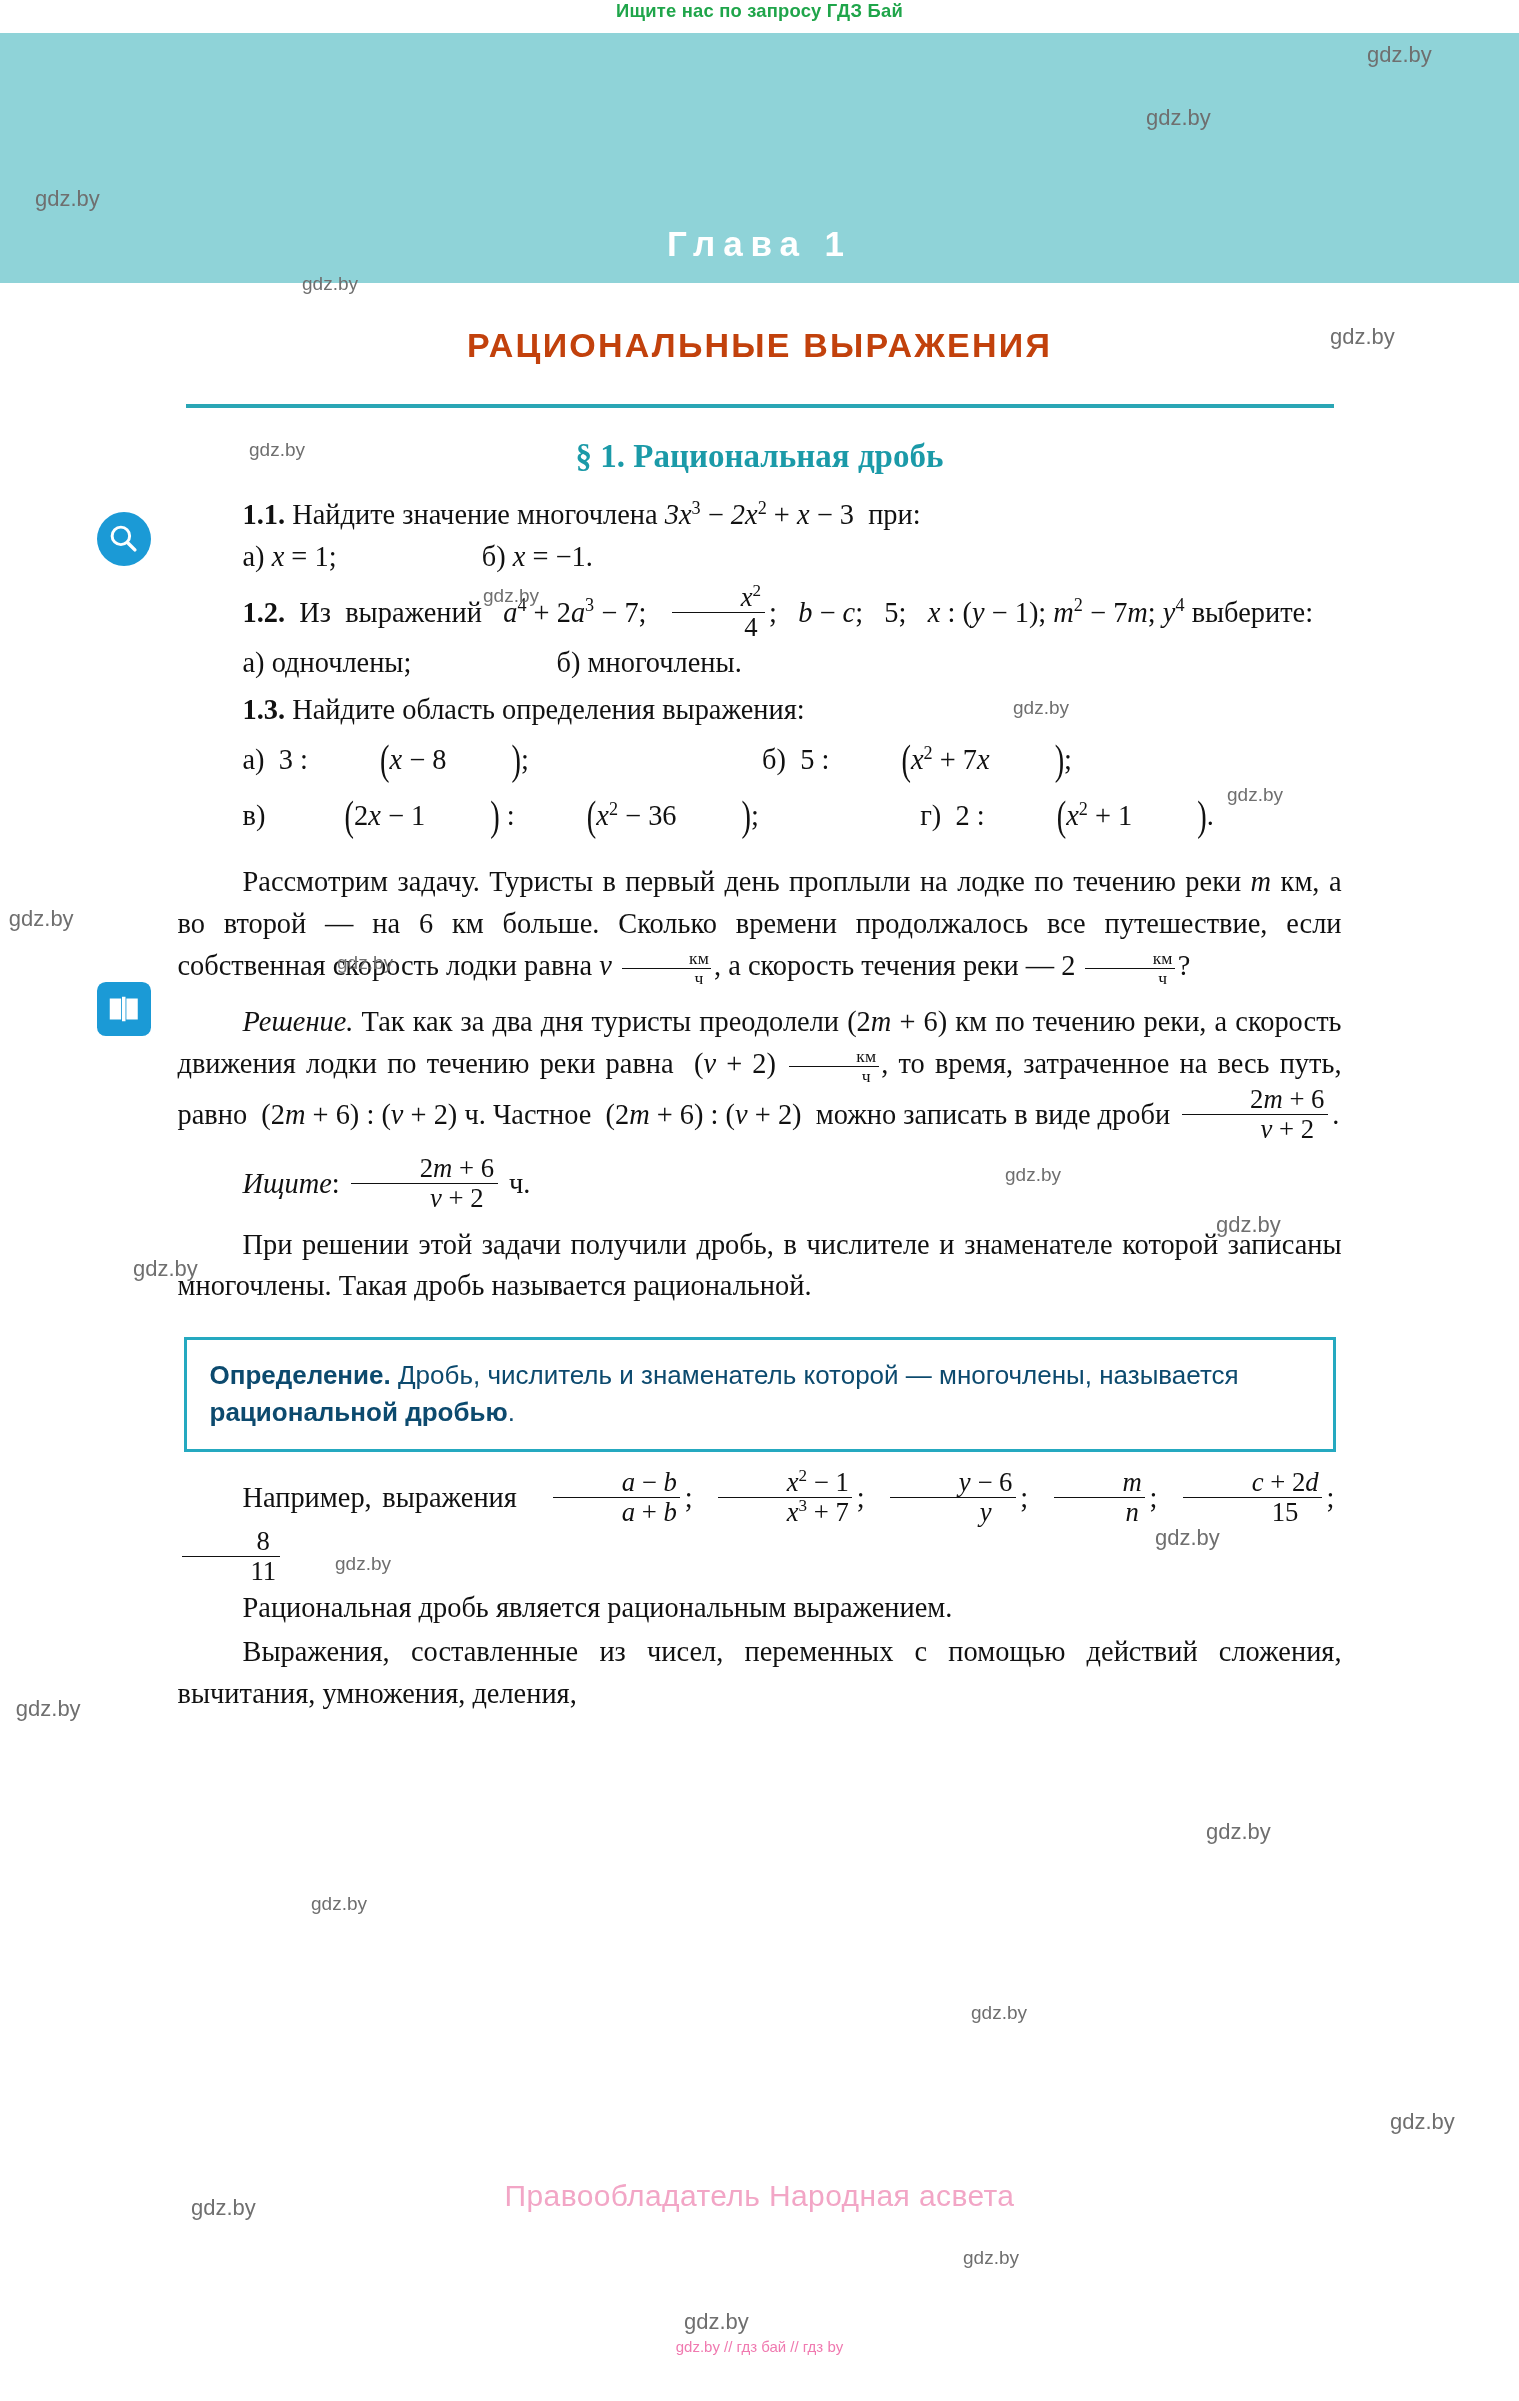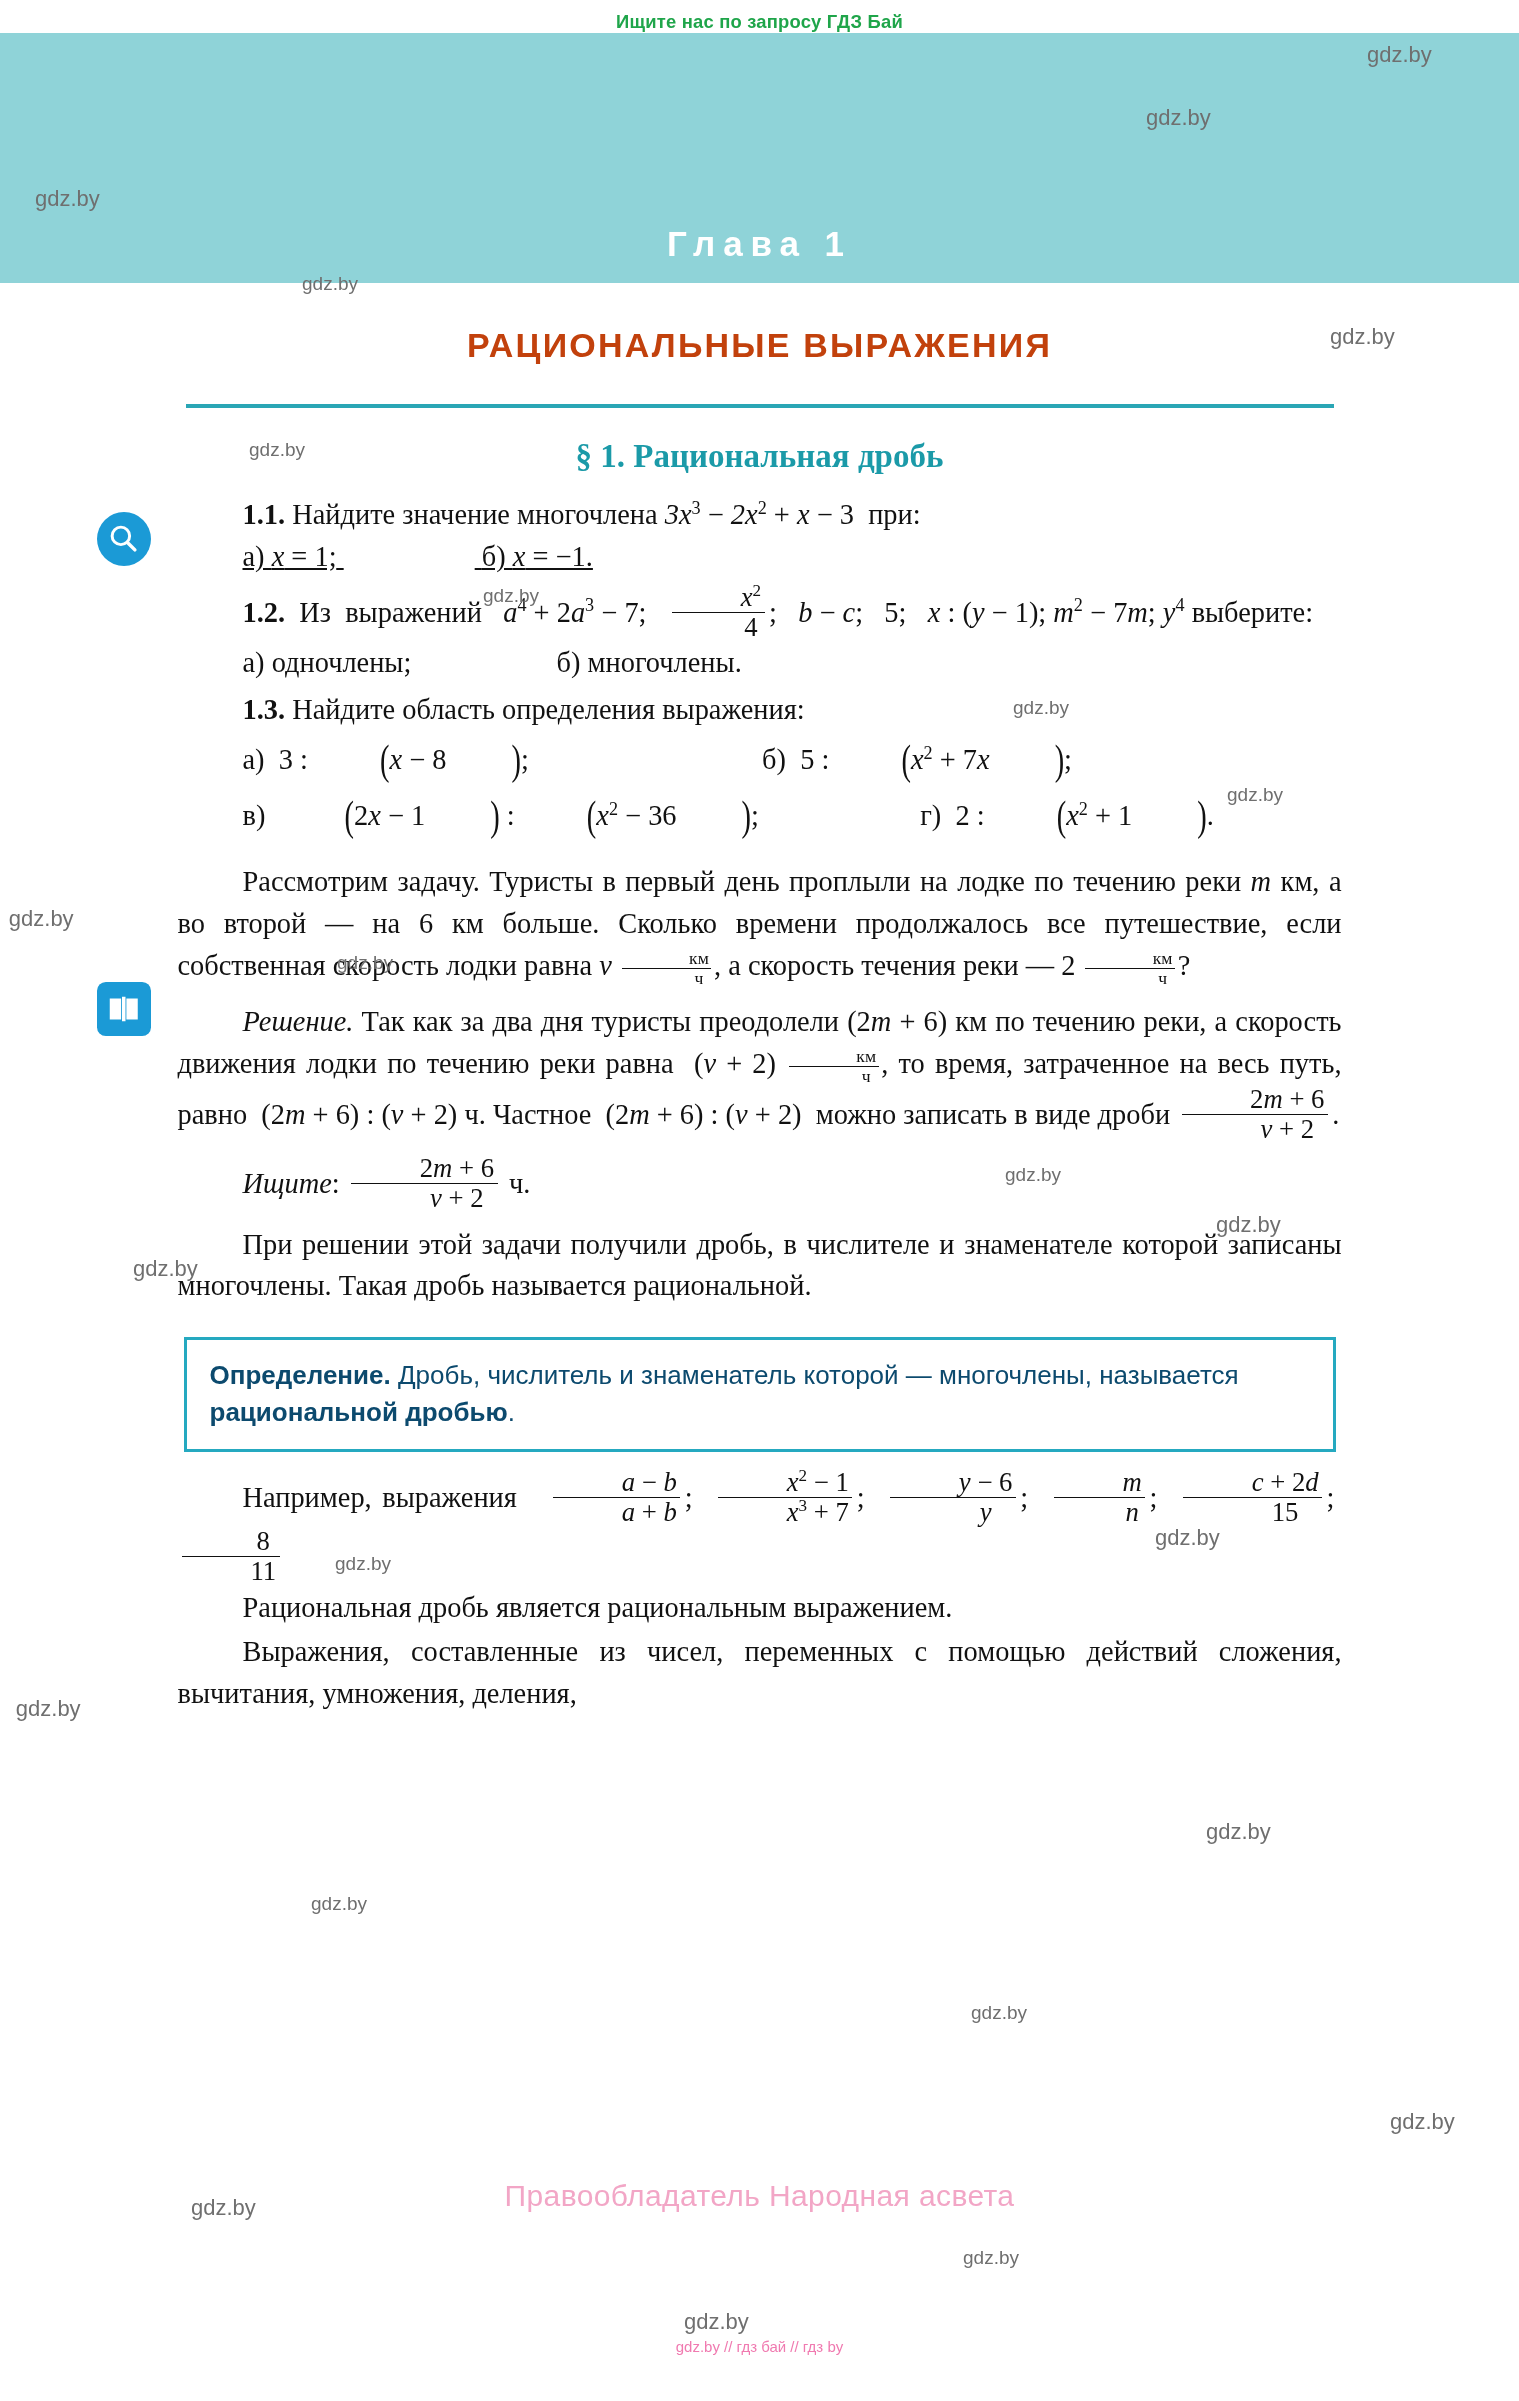--- a/index.html
+++ b/index.html
@@ -16,21 +16,21 @@
   }
 
   
   .promo-bar {
     position: absolute;
     top: 0; left: 0;
     width: 1519px;
     height: 33px;
     background: #ffffff;
     display: flex;
-    align-items: flex-end;
+    align-items: flex-start;
     justify-content: center;
   }
   .promo-bar .promo-text {
     font-family: "Liberation Sans", sans-serif;
     font-size: 18.4px;
     font-weight: bold;
     color: #1fa54a;
     letter-spacing: 0.2px;
   }
 
@@ -217,21 +217,21 @@
       <svg width="35" height="35" viewBox="0 0 40 40" aria-hidden="true">
         <circle cx="17" cy="17" r="10" fill="none" stroke="#ffffff" stroke-width="3.4"></circle>
         <line x1="24.5" y1="24.5" x2="33" y2="33" stroke="#ffffff" stroke-width="4" stroke-linecap="round"></line>
       </svg>
     </div>
 
     <p class="ti-lg" style="margin:0;">
       <span class="num">1.1.</span>
       Найдите значение многочлена <span class="mi">3x</span><sup class="en">3</sup> − <span class="mi">2x</span><sup class="en">2</sup> + <span class="mi">x</span> − 3&nbsp; при:
     </p>
-    <p class="ti-lg" style="margin:0;text-decoration:underline;">
+    <p class="ti-lg" style="margin:0;">
       <span>а) <span class="mi">x</span> = 1;</span>
       <span style="display:inline-block;width:131px;"></span>
       <span>б) <span class="mi">x</span> = −1.</span>
     </p>
 
     <p class="ti-lg" style="margin:5.3px 0 0 0; text-align:justify;">
       <span class="num">1.2.</span>
       &nbsp;Из&nbsp; выражений&nbsp;&nbsp; <span class="mi">a</span><sup class="en">4</sup> + 2<span class="mi">a</span><sup class="en">3</sup> − 7;&nbsp;&nbsp;
       <span class="frac"><span class="n"><span class="mi">x</span><sup class="en">2</sup></span><span class="d">4</span></span>;&nbsp;&nbsp;
       <span class="mi">b</span> − <span class="mi">c</span>;&nbsp;&nbsp; 5;&nbsp;&nbsp; <span class="mi">x</span> : (<span class="mi">y</span> − 1);

